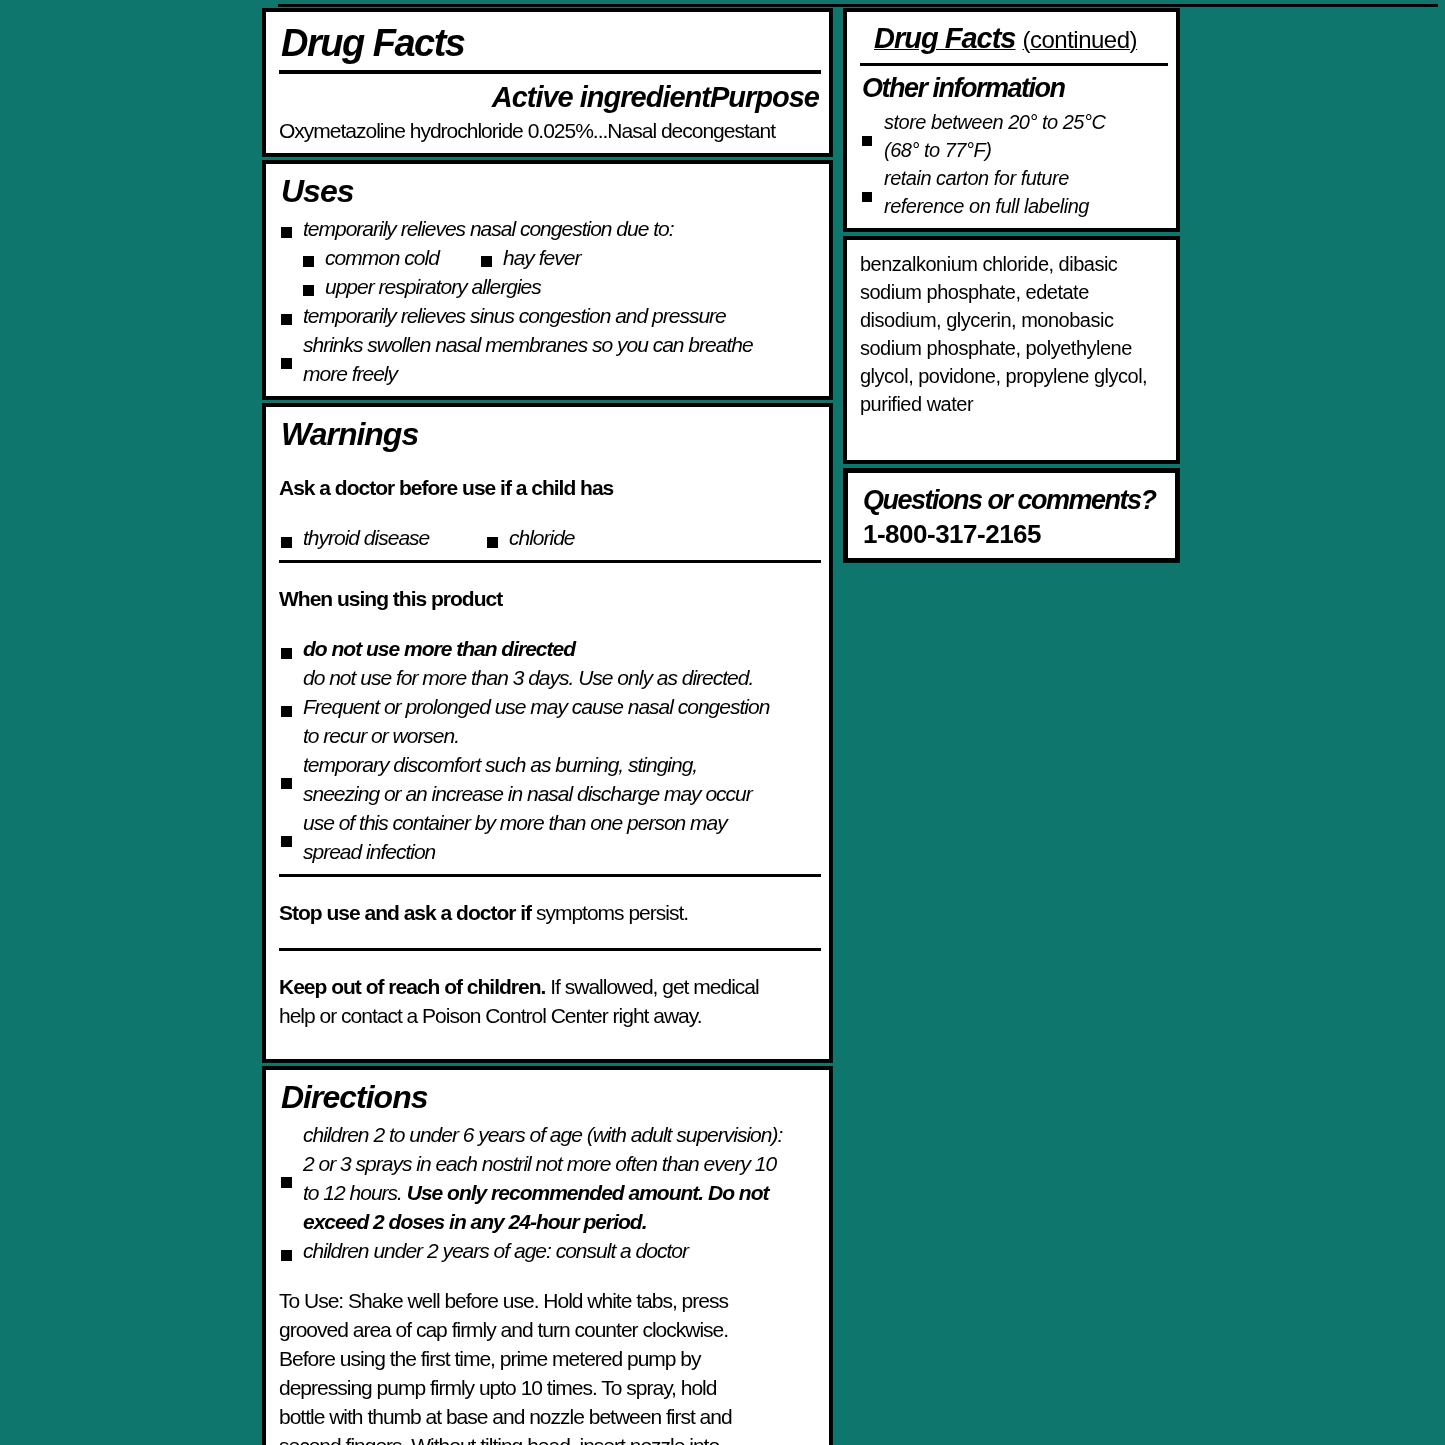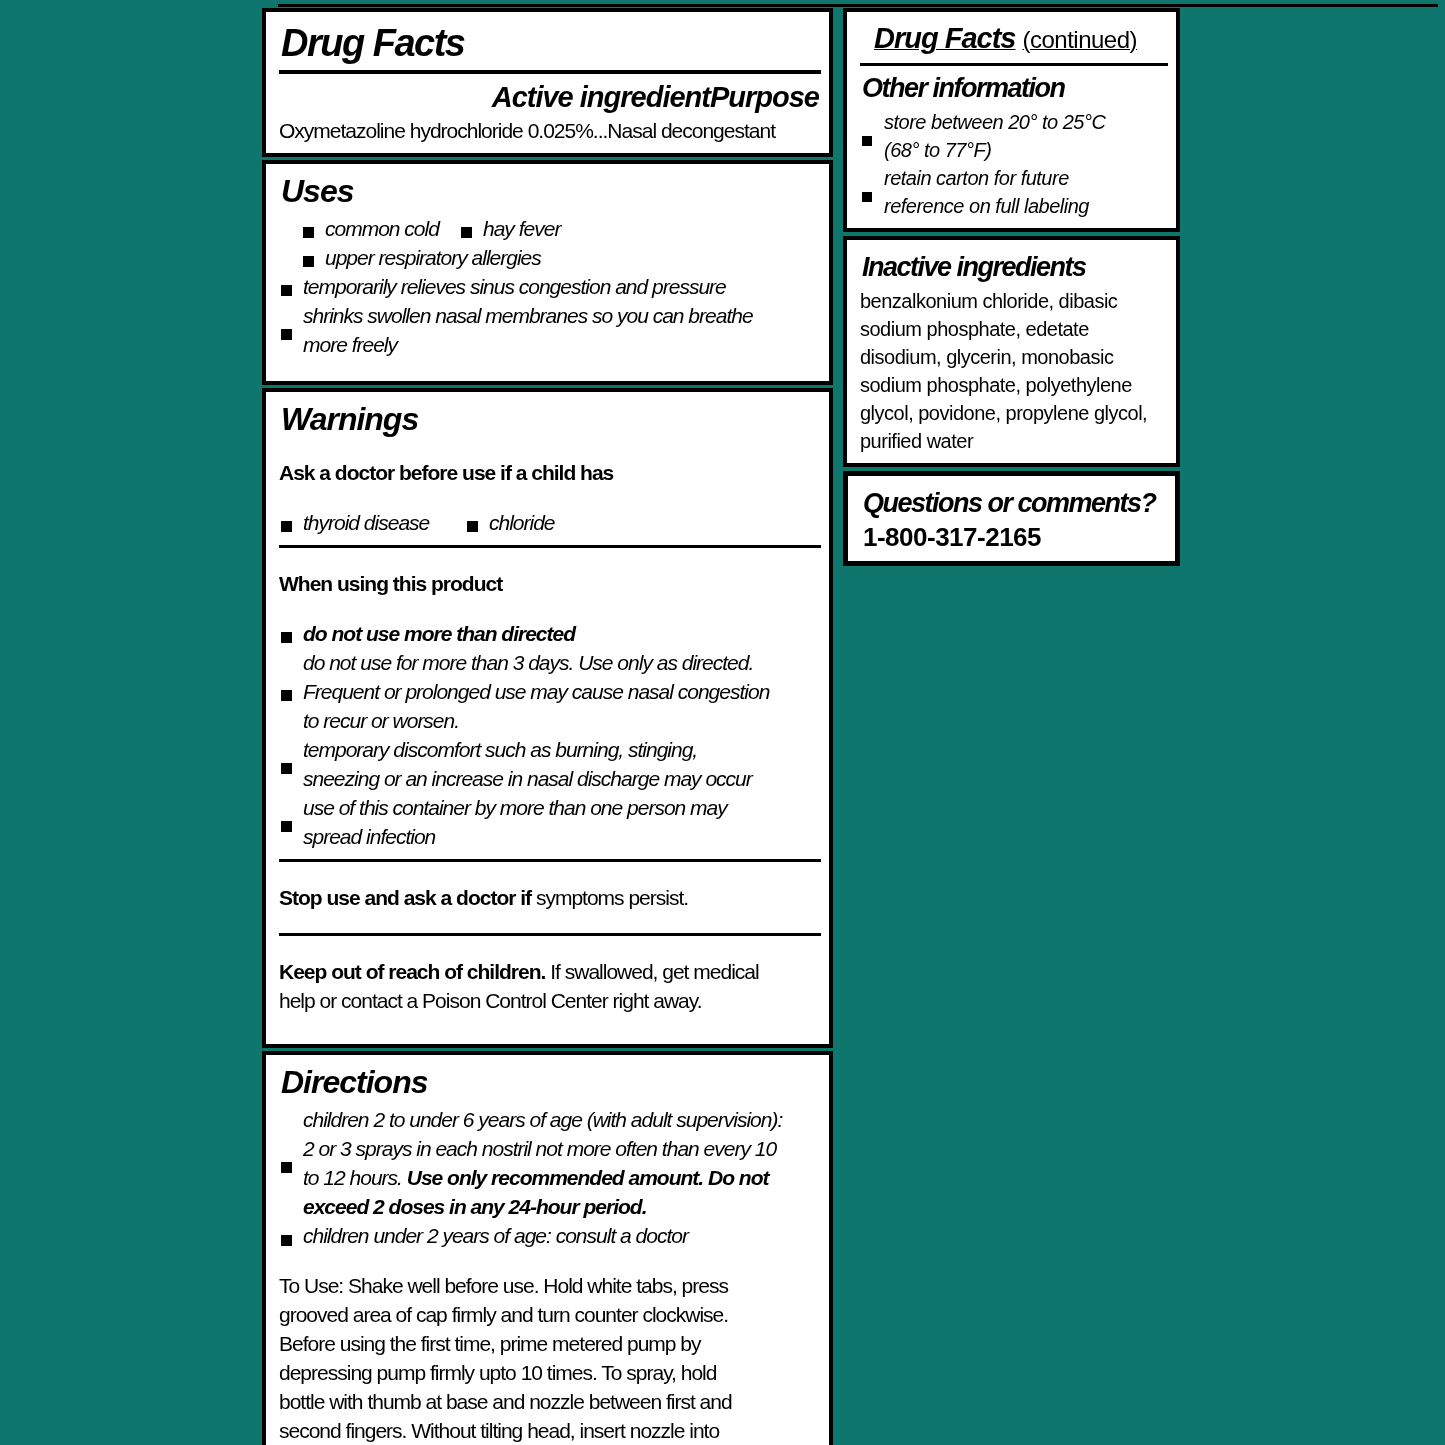--- a/index.html
+++ b/index.html
@@ -31,21 +31,21 @@
   
   .body{font-size:21px;line-height:29px;letter-spacing:-1px;margin:0;}
   .rbody{font-size:20px;line-height:28px;letter-spacing:-0.5px;margin:0;}
   .pre{white-space:pre-line;}
   .bold{font-weight:700;}
   
   .li{display:flex;align-items:center;font-style:italic;}
   .sq{width:11px;height:11px;background:#000;flex:none;margin:9px 11px 0 2px;}
   .rsq{width:10px;height:10px;background:#000;flex:none;margin:9px 12px 0 2px;}
   .txt{flex:1;min-width:0;}
-  .cols{display:flex;}
+  .cols{display:flex;gap:20px;}
   .c1w{width:186px;flex:none;}
   .c1u{width:158px;flex:none;}
   .subwrap{margin-left:22px;}
   .row-between{display:flex;justify-content:flex-end;align-items:baseline;margin:0 2px 2px 2px;}
   .phone{font-weight:700;font-size:26px;letter-spacing:-0.5px;line-height:1.15;margin-left:2px;}
 </style>
 </head>
 <body>
 
 <div class="page">
@@ -60,20 +60,24 @@
       <div class="row-between">
         <span class="h3">Active ingredient</span>
         <span class="h3">Purpose</span>
       </div>
       <p class="body pre">Oxymetazoline hydrochloride 0.025%...Nasal decongestant</p>
     </section>
 
     <section class="box boxB">
       <div class="h2">Uses</div>
       <div class="body">
+        <div class="li">
+            <span class="sq"></span>
+            <span class="txt pre">temporarily relieves nasal congestion due to:</span>
+          </div>
         <div class="subwrap">
           <div class="cols">
             <div class="li c1u">
                 <span class="sq"></span>
                 <span class="txt">common cold</span>
               </div>
             <div class="li">
                 <span class="sq"></span>
                 <span class="txt">hay fever</span>
               </div>
@@ -181,21 +185,20 @@
           </div>
         <div class="li">
             <span class="rsq"></span>
             <span class="txt pre">retain carton for future
 reference on full labeling</span>
           </div>
       </div>
     </section>
 
     <section class="box boxF">
-      <div class="h2r">Inactive ingredients</div>
       <p class="rbody pre">benzalkonium chloride, dibasic
 sodium phosphate, edetate
 disodium, glycerin, monobasic
 sodium phosphate, polyethylene
 glycol, povidone, propylene glycol,
 purified water</p>
     </section>
 
     <section class="box boxG">
       <div class="h2r">Questions or comments?</div>

